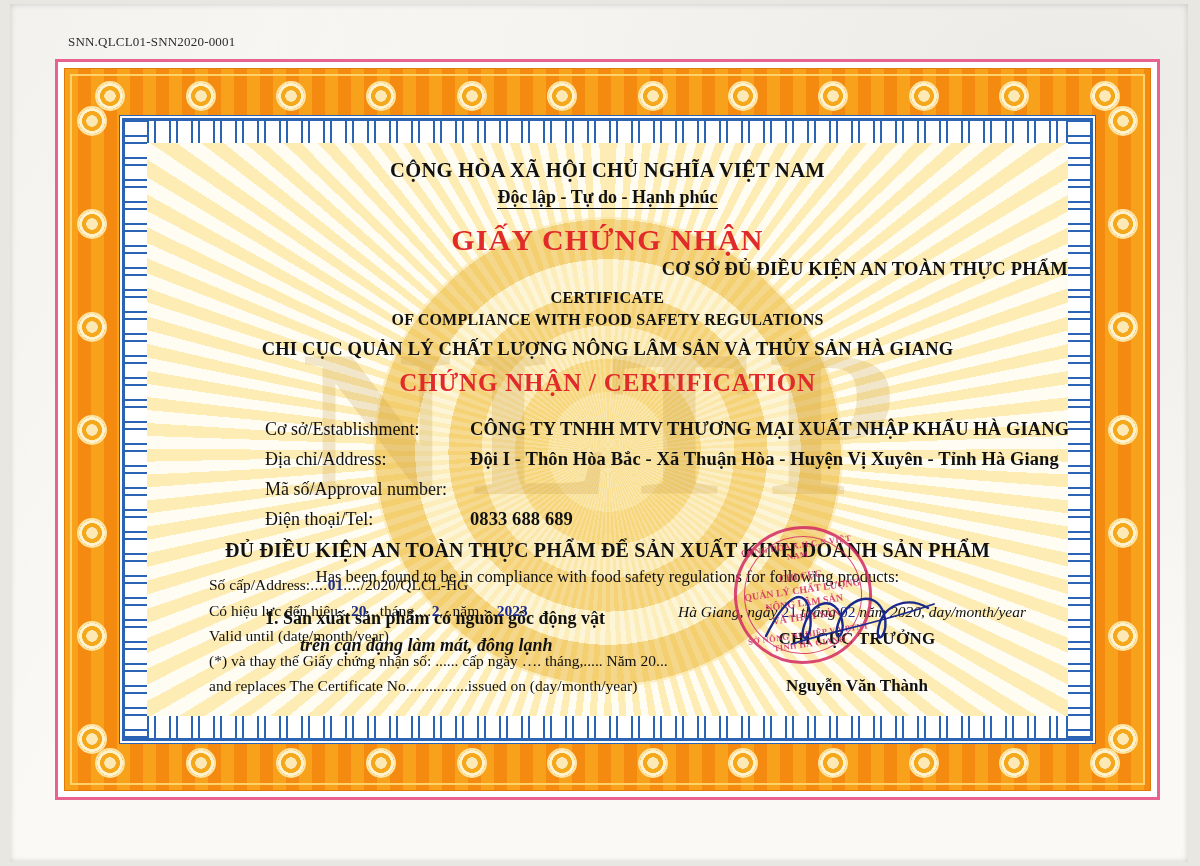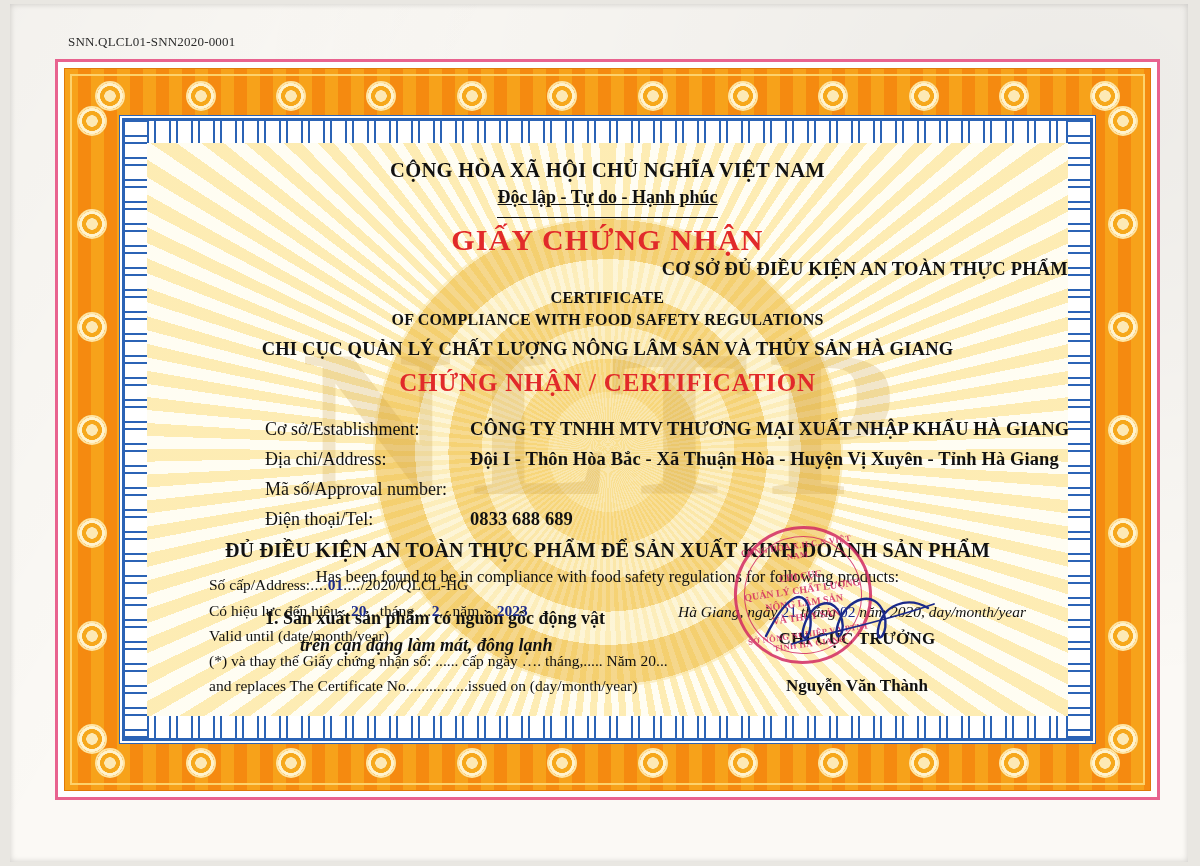--- a/index.html
+++ b/index.html
@@ -119,21 +119,21 @@
   
   .c{text-align:center;}
   .t-head1{
     position:absolute;left:0;right:0;top:16px;
     font-size:20.5px;font-weight:bold;color:#111;letter-spacing:.3px;
   }
   .t-head2{
     position:absolute;left:0;right:0;top:44px;
     font-size:18px;font-weight:bold;color:#111;
   }
-  .t-head2 span{border-bottom:1.5px solid #111;padding-bottom:10px;text-decoration:underline;}
+  .t-head2 span{border-bottom:1.5px solid #111;padding-bottom:1px;}
   .t-giay{
     position:absolute;left:0;right:0;top:80px;
     font-size:30px;font-weight:bold;color:#e12a2a;letter-spacing:1.2px;
   }
   .t-coso{
     position:absolute;left:0;right:0;top:116px;
     font-size:18.5px;font-weight:bold;color:#111;letter-spacing:.2px;text-align:right;
   }
   .t-certificate{
     position:absolute;left:0;right:0;top:146px;

